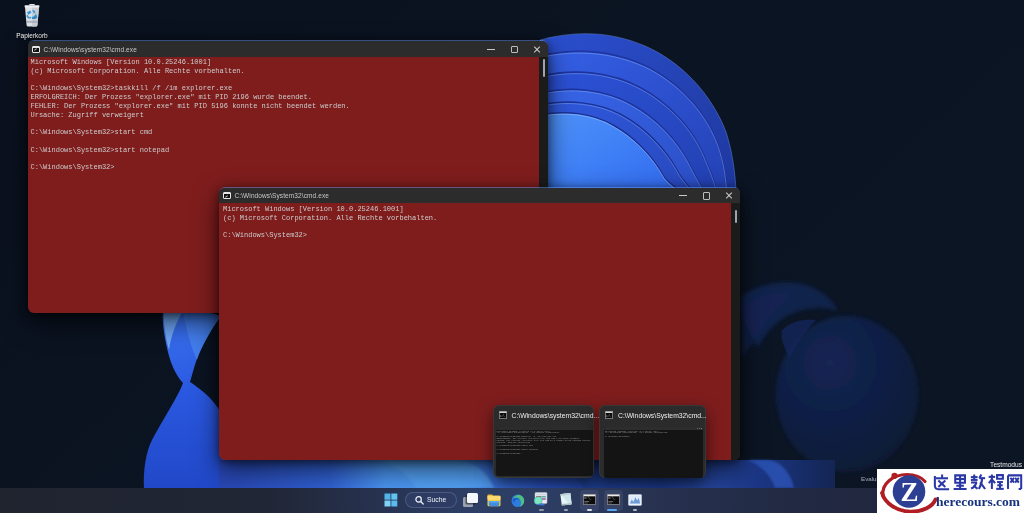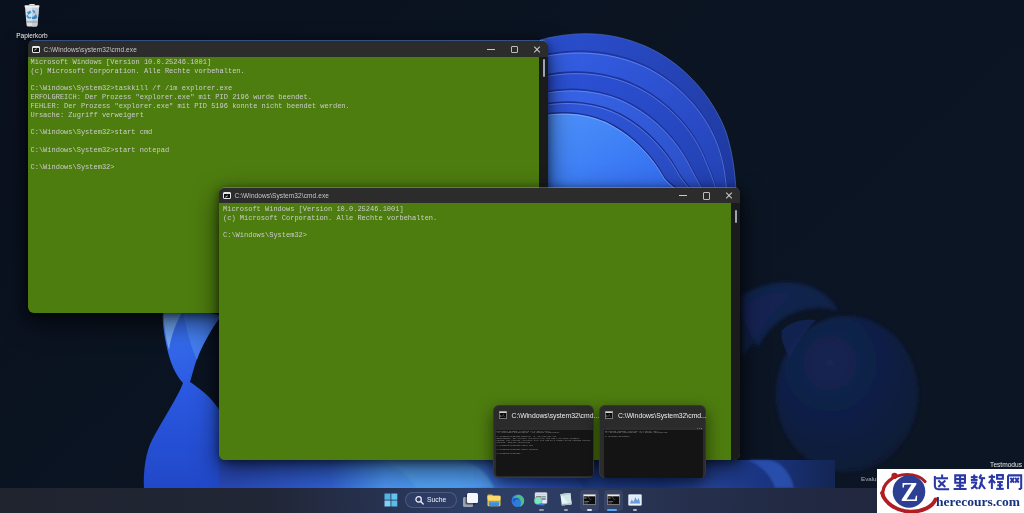--- a/index.html
+++ b/index.html
@@ -3,21 +3,21 @@
 <style>
   html,body{margin:0;padding:0;width:1024px;height:513px;overflow:hidden;background:#0d1627;}
   *{box-sizing:border-box;}
   body{font-family:"Liberation Sans",sans-serif;position:relative;}
   .abs{position:absolute;}
   pre{margin:0;font-family:"Liberation Mono",monospace;}
   .win{position:absolute;border-radius:6px;box-shadow:0 10px 26px rgba(0,0,0,.6),0 2px 8px rgba(0,0,0,.5);overflow:hidden;border-top:1px solid rgba(90,130,210,.55);}
   .tbar{position:absolute;left:0;top:0;right:0;background:#2c2c2c;display:flex;align-items:center;}
   .tttl{color:#c9c9c9;font-size:6.5px;letter-spacing:.1px;}
   .cbtns{position:absolute;top:0;right:0;display:flex;align-items:center;z-index:5;}
-  .cont{position:absolute;left:0;right:0;bottom:0;background:#4d7c0f;}
+  .cont{position:absolute;left:0;right:0;bottom:0;background:#7f1d1d;}
   .ctext{color:#cccccc;font-size:7px;line-height:8.75px;letter-spacing:0;}
   .wbtn{display:inline-block;width:23px;height:16px;position:relative;}
   .wbtn.mini::after{content:"";position:absolute;left:8px;top:7.5px;width:8px;height:1.2px;background:#c8c8c8;}
   .wbtn.maxi::after{content:"";position:absolute;left:8.5px;top:4.5px;width:5.5px;height:5.5px;border:1px solid #bdbdbd;border-radius:1px;}
   .wbtn.clos::before{content:"";position:absolute;left:7.5px;top:7.6px;width:8px;height:1px;background:#cfcfcf;transform:rotate(45deg);}.wbtn.clos::after{content:"";position:absolute;left:7.5px;top:7.6px;width:8px;height:1px;background:#cfcfcf;transform:rotate(-45deg);}
   .cmdico7{display:inline-block;width:8px;height:7px;border:1px solid #e6e6e6;border-radius:1px;background:#111;position:relative;}
   .cmdico7::before{content:"";position:absolute;left:0;top:0;right:0;height:1.4px;background:#e6e6e6;}
   .cmdico7::after{content:"";position:absolute;left:1px;bottom:1.5px;width:3px;height:1px;background:#bbb;transform:rotate(-35deg);}
 </style></head>
 <body>

